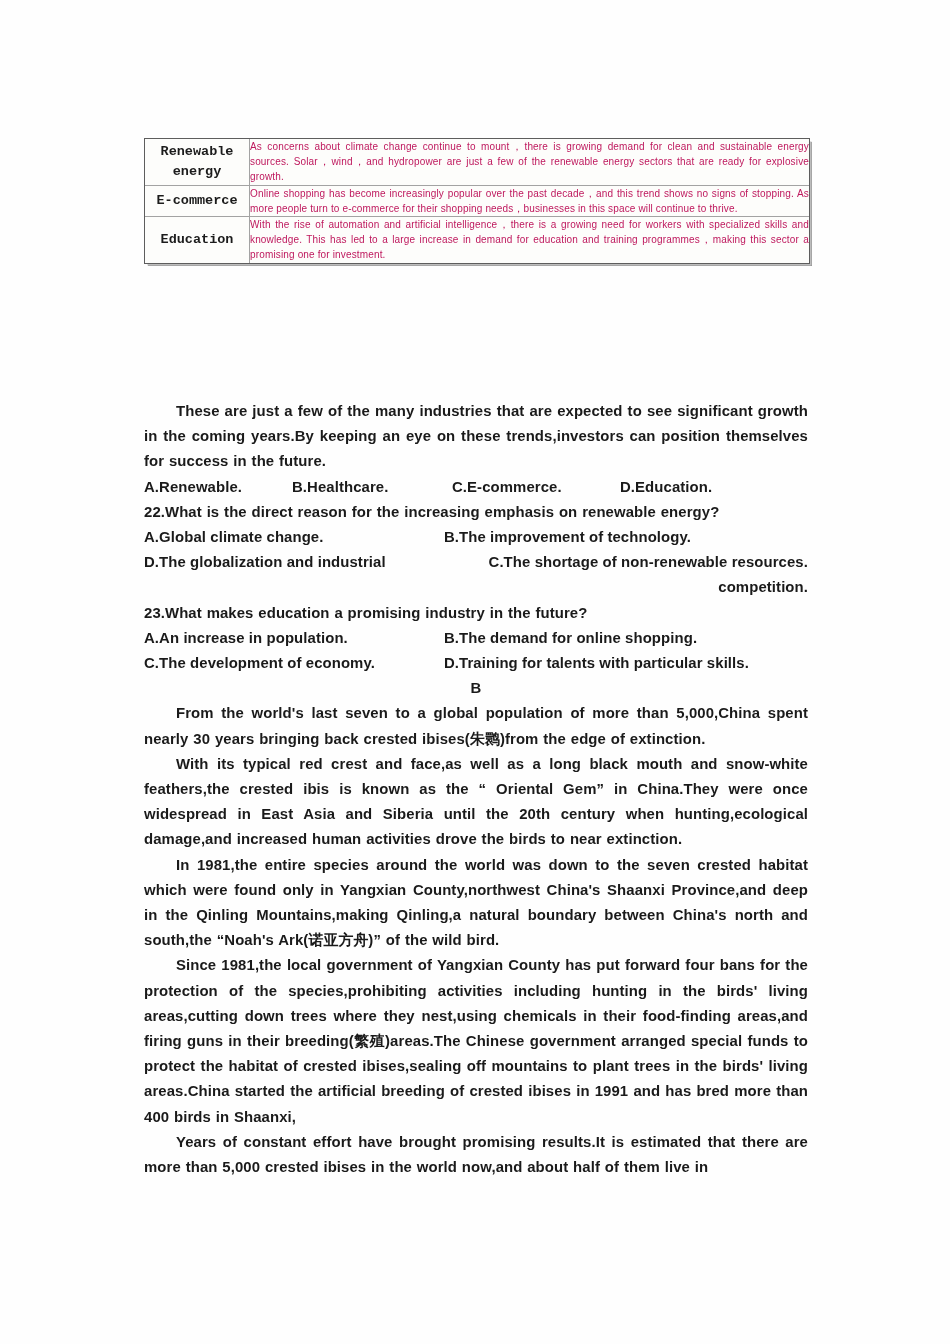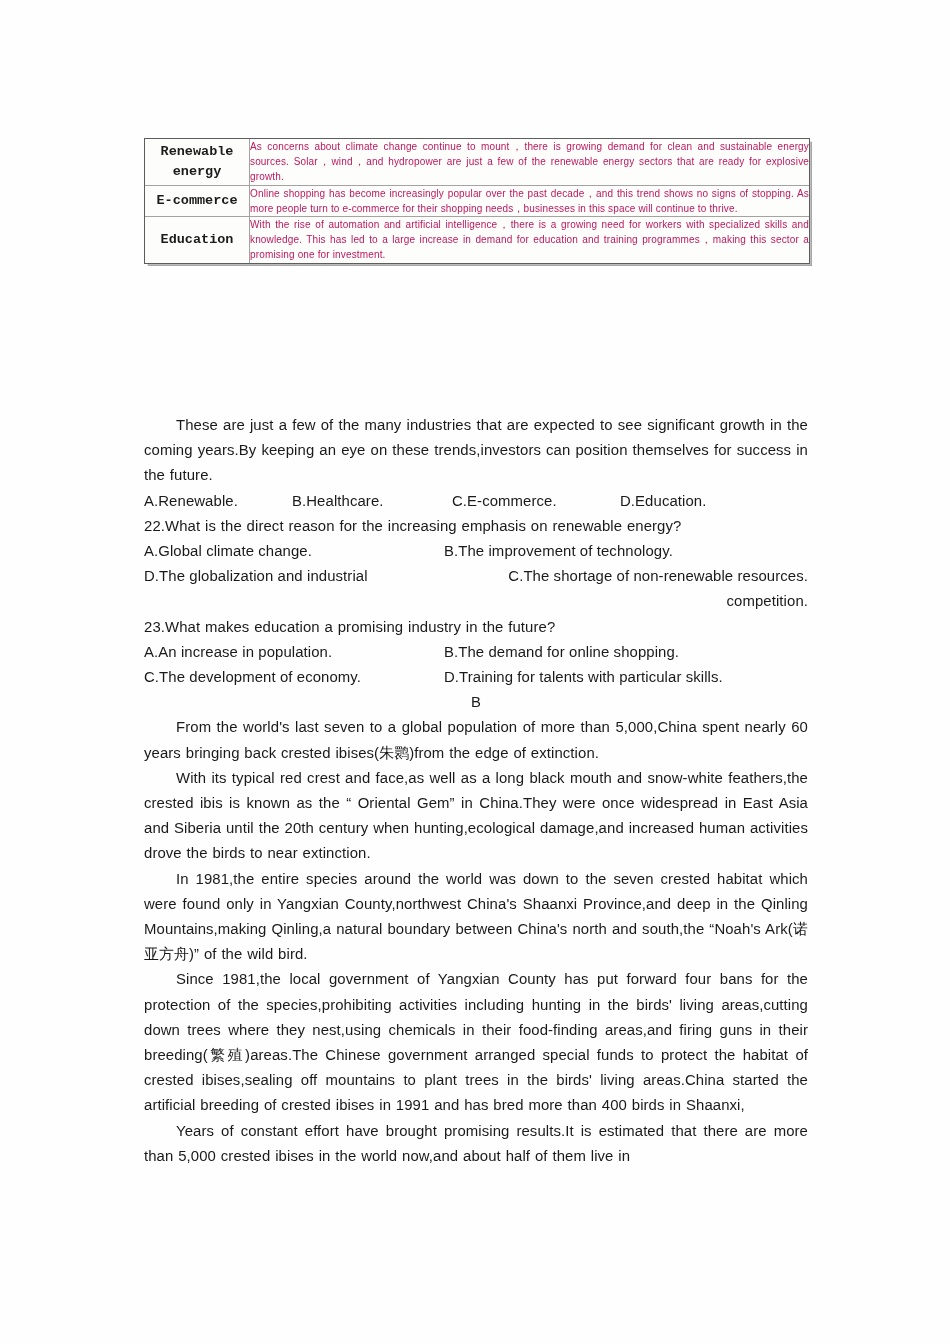--- a/index.html
+++ b/index.html
@@ -90,22 +90,23 @@
     color: #be185d;
     text-align: justify;
     text-justify: inter-word;
     letter-spacing: 0.15px;
   }
 
   
   .body-text {
     position: absolute;
     left: 144px;
-    top: 413px;
+    top: 399px;
     width: 664px;
+    font-weight: bold;
   }
   .para {
     font-size: 14.9px;
     line-height: 25.2px;
     color: #1a1a1a;
     text-align: justify;
     text-justify: inter-word;
     margin: 0;
     letter-spacing: 0.1px;
     word-spacing: 0.6px;
@@ -192,20 +193,20 @@
     <div class="para">23.What makes education a promising industry in the future?</div>
     <div class="opt-row q23a">
       <span class="opt">A.An increase in population.</span><span class="opt">B.The demand for online shopping.</span>
     </div>
     <div class="opt-row q23b">
       <span class="opt">C.The development of economy.</span><span class="opt">D.Training for talents with particular skills.</span>
     </div>
 
     <div class="sec-letter">B</div>
 
-    <p class="para indent">From the world's last seven to a global population of more than 5,000,China spent nearly 60 years bringing back crested ibises(朱鹮)from the edge of extinction.</p>
+    <p class="para indent">From the world's last seven to a global population of more than 5,000,China spent nearly 30 years bringing back crested ibises(朱鹮)from the edge of extinction.</p>
     <p class="para indent">With its typical red crest and face,as well as a long black mouth and snow-white feathers,the crested ibis is known as the “ Oriental Gem” in China.They were once widespread in East Asia and Siberia until the 20th century when hunting,ecological damage,and increased human activities drove the birds to near extinction.</p>
     <p class="para indent">In 1981,the entire species around the world was down to the seven crested habitat which were found only in Yangxian County,northwest China's Shaanxi Province,and deep in the Qinling Mountains,making Qinling,a natural boundary between China's north and south,the “Noah's Ark(诺亚方舟)” of the wild bird.</p>
     <p class="para indent">Since 1981,the local government of Yangxian County has put forward four bans for the protection of the species,prohibiting activities including hunting in the birds' living areas,cutting down trees where they nest,using chemicals in their food-finding areas,and firing guns in their breeding(繁殖)areas.The Chinese government arranged special funds to protect the habitat of crested ibises,sealing off mountains to plant trees in the birds' living areas.China started the artificial breeding of crested ibises in 1991 and has bred more than 400 birds in Shaanxi,</p>
     <p class="para indent">Years of constant effort have brought promising results.It is estimated that there are more than 5,000 crested ibises in the world now,and about half of them live in</p>
   </div>
 
 </div>
 
 </body></html>

